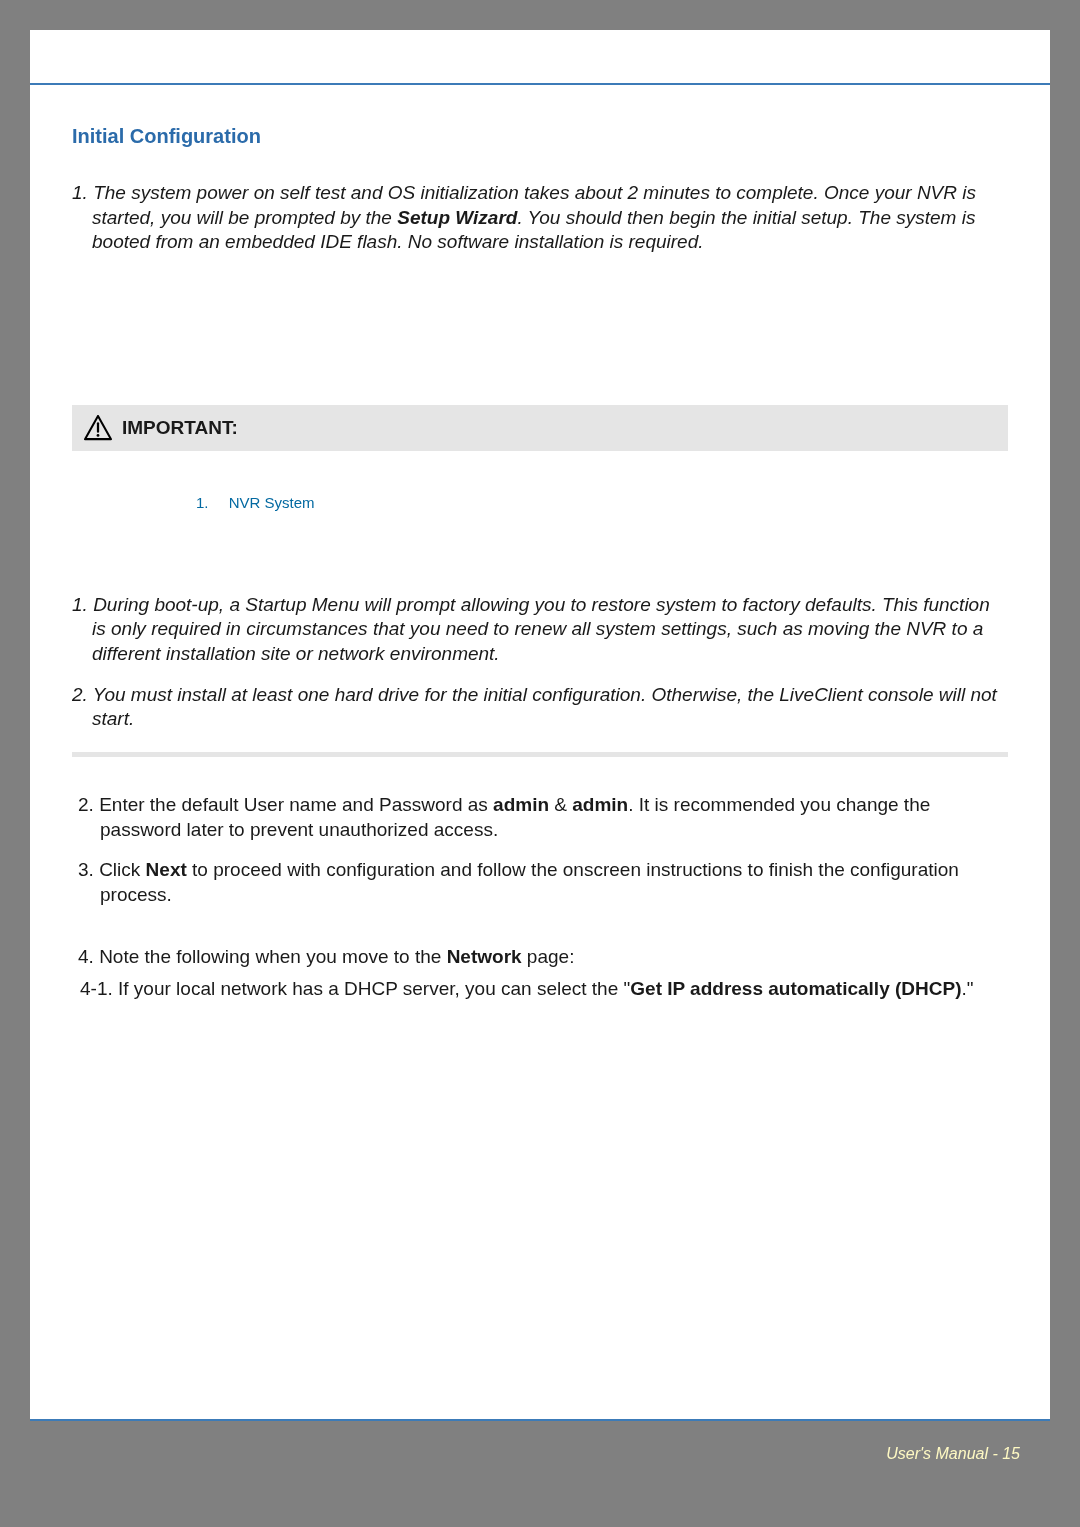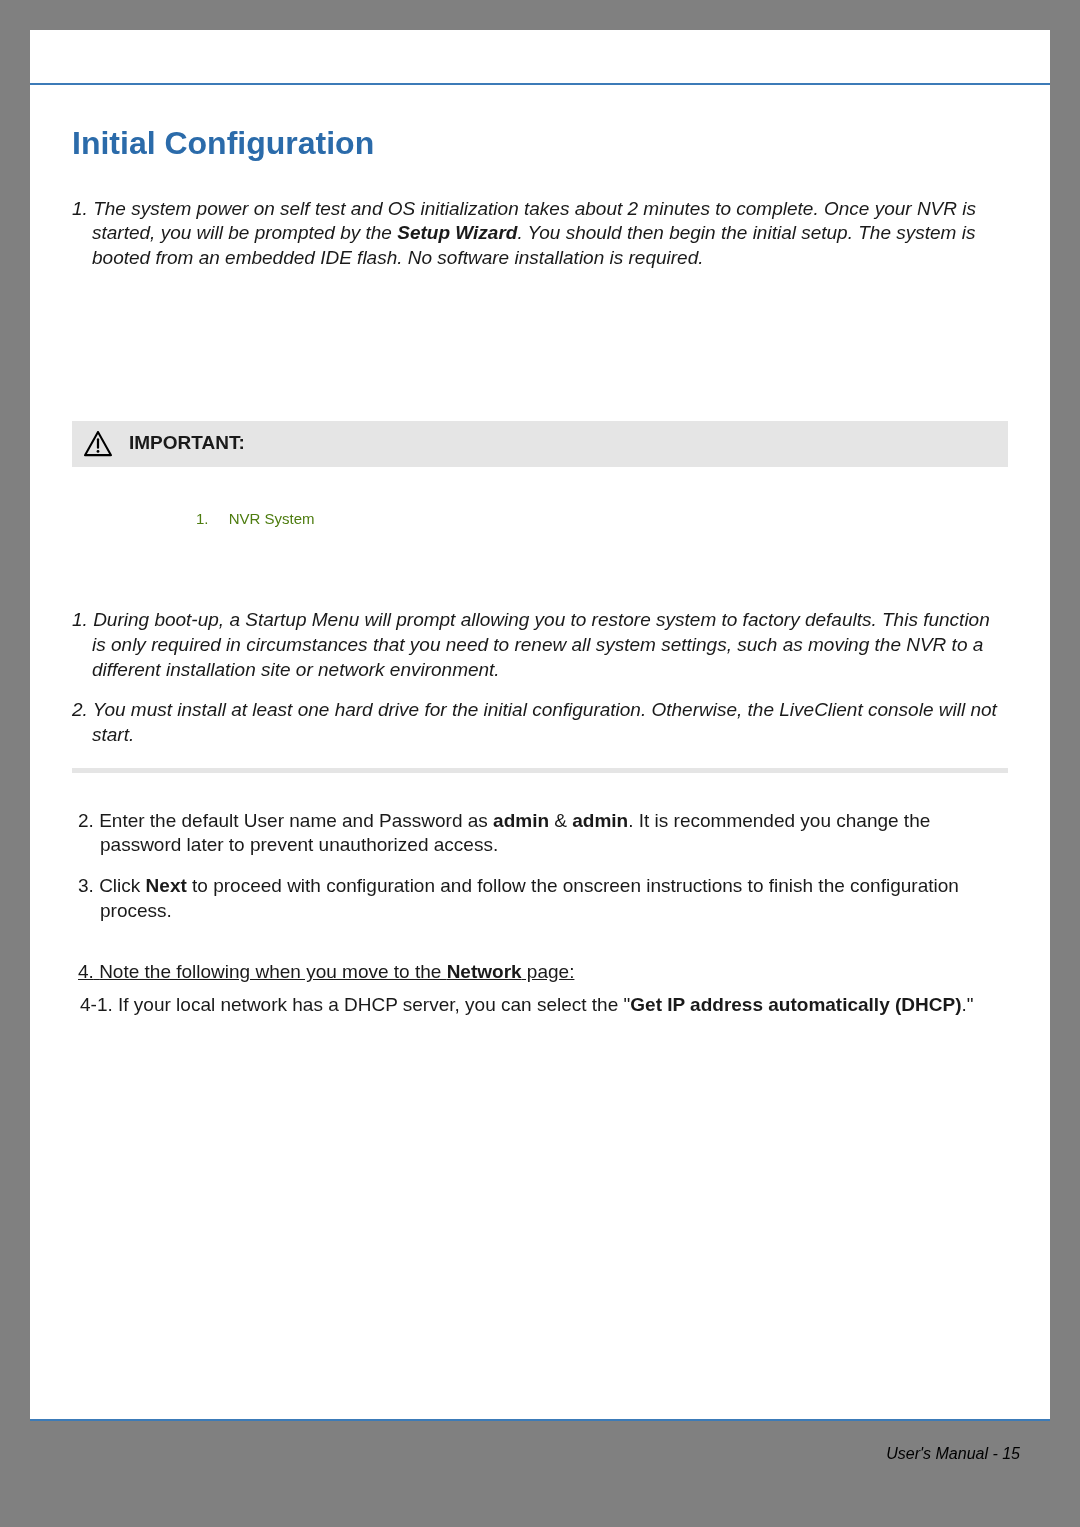--- a/index.html
+++ b/index.html
@@ -33,54 +33,53 @@
       letter-spacing: 1px;
     }
     .content {
       padding: 38px 42px 0 42px;
       font-size: 19px;
       line-height: 1.3;
       color: #1a1a1a;
     }
     .section-title {
       color: #2b6baa;
-      font-size: 32px;
+      font-size: 20px;
       font-weight: bold;
       margin-bottom: 32px;
     }
     .para {
       margin-bottom: 12px;
     }
     .list-num {
       display: inline;
     }
     .spacer-lg {
       height: 120px;
     }
     .important-bar {
       background-color: #e5e5e5;
       padding: 10px 12px;
       display: flex;
       align-items: center;
       margin-top: 18px;
       margin-bottom: 42px;
-      gap: 7px;
     }
     .warn-icon {
       width: 28px;
       height: 26px;
       margin-right: 10px;
       flex-shrink: 0;
     }
     .important-label {
       font-weight: bold;
       font-size: 19px;
     }
     .nvr-line {
-      color: #4d7c0f;
+      color: #0369a1;
       font-size: 15px;
       margin-left: 124px;
       margin-bottom: 80px;
     }
     .nvr-num {
       margin-right: 16px;
     }
     .indent {
       padding-left: 20px;
       text-indent: -20px;
@@ -95,21 +94,21 @@
       left: 0;
       right: 0;
       height: 78px;
       background-color: #808080;
       border-top: 2px solid #3c7bb8;
     }
     .footer-text {
       position: absolute;
       right: 30px;
       top: 24px;
-      color: #000000;
+      color: #fef9c3;
       font-style: italic;
       font-size: 16px;
       margin-left: 12px;
     }
     .mb-16 { margin-bottom: 16px; }
     .mb-8 { margin-bottom: 8px; }
     .mt-36 { margin-top: 36px; }
   </style>
 </head>
 <body>
@@ -163,21 +162,21 @@
       <div class="para mb-16" style="padding-left:28px; text-indent:-22px;">
         <span class="list-num">2.</span>
         <span>Enter the default User name and Password as </span><span class="bold">admin</span><span> &amp; </span><span class="bold">admin</span><span>. It is recommended you change the password later to prevent unauthorized access.</span>
       </div>
 
       <div class="para" style="padding-left:28px; text-indent:-22px; margin-bottom:37px;">
         <span class="list-num">3.</span>
         <span>Click </span><span class="bold">Next</span><span> to proceed with configuration and follow the onscreen instructions to finish the configuration process.</span>
       </div>
 
-      <div class="para mb-8" style="padding-left:28px; text-indent:-22px;text-decoration:underline;">
+      <div class="para mb-8" style="padding-left:28px; text-indent:-22px;">
         <span class="list-num">4.</span>
         <span>Note the following when you move to the </span><span class="bold">Network</span><span> page:</span>
       </div>
 
       <div class="para mb-8" style="padding-left:48px; text-indent:-40px;">
         <span class="list-num">4-1.</span>
         <span>If your local network has a DHCP server, you can select the "</span><span class="bold">Get IP address automatically (DHCP)</span><span>."</span>
       </div>
 
 

